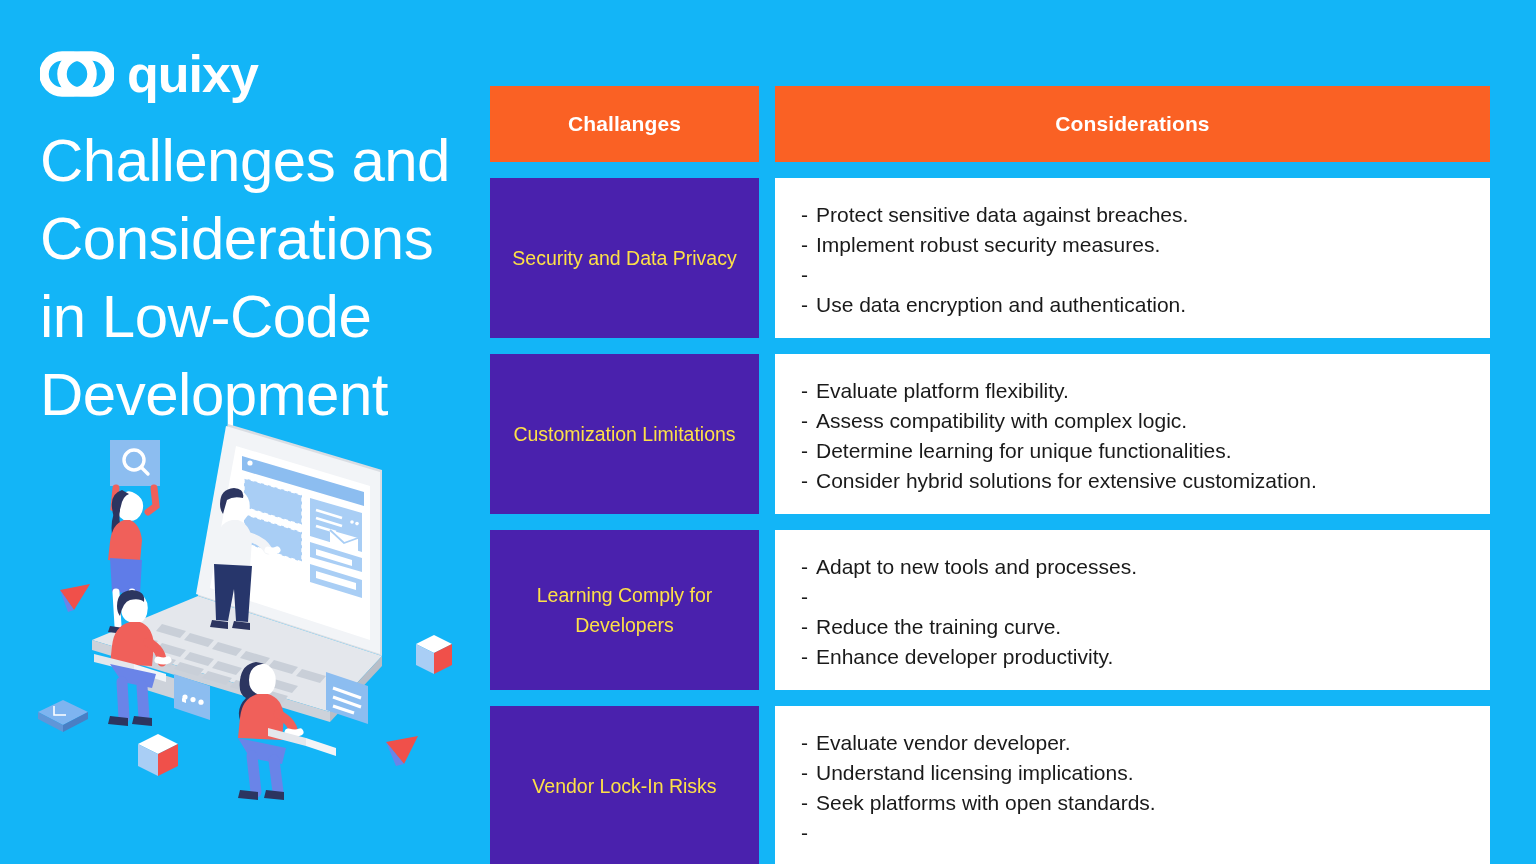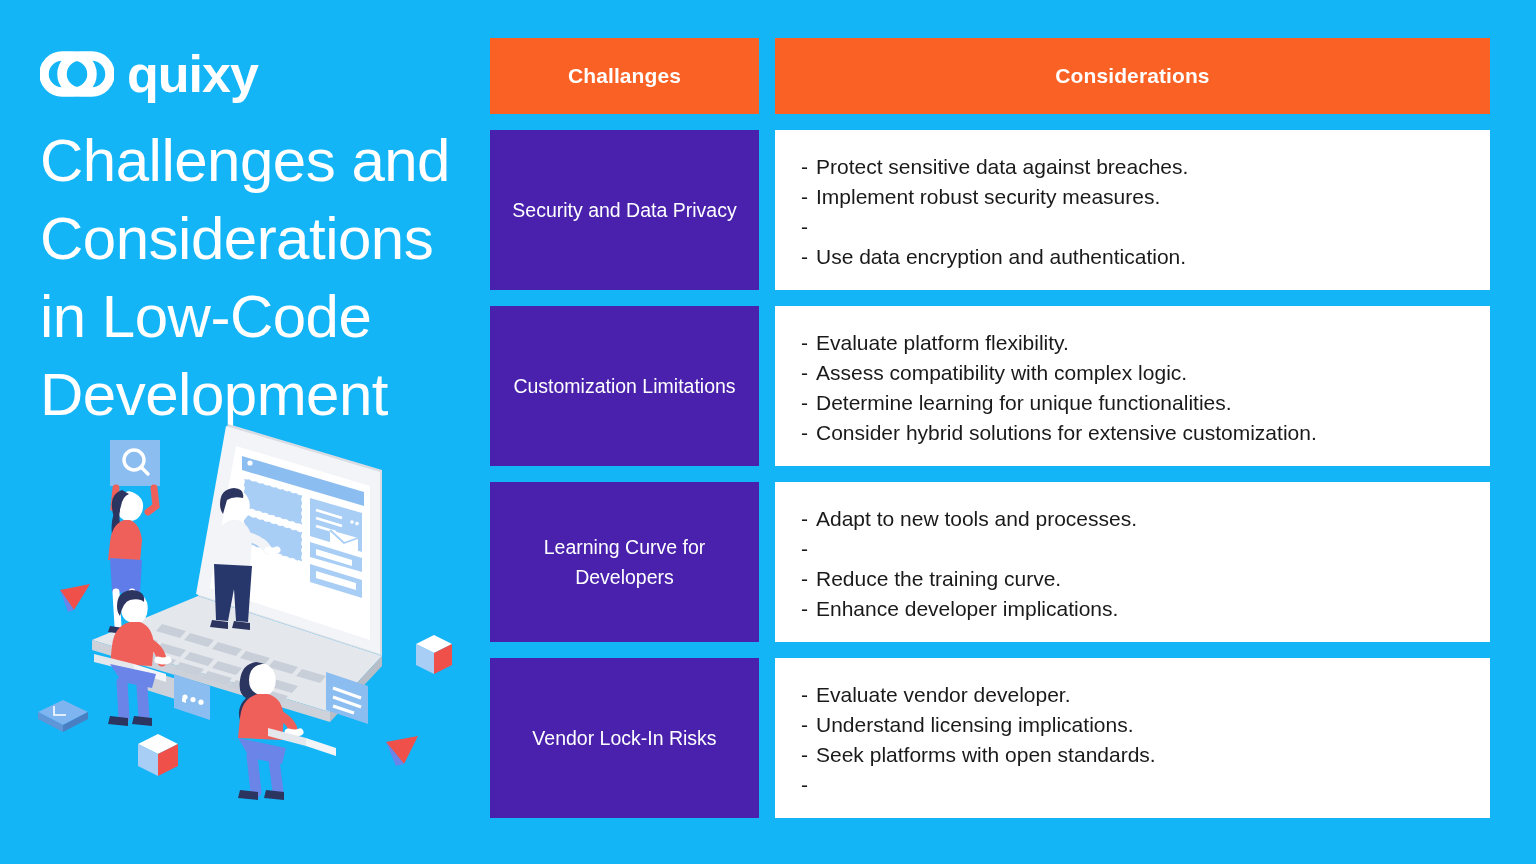--- a/index.html
+++ b/index.html
@@ -82,31 +82,32 @@
   .head-cell {
     height: 76px;
     background: #fa6124;
     display: flex;
     align-items: center;
     justify-content: center;
     color: #ffffff;
     font-size: 21px;
     font-weight: 700;
     letter-spacing: 0.1px;
+    margin-top: 48px;
   }
 
   .challenge-cell {
     background: #4a21ad;
     height: 160px;
     display: flex;
     align-items: center;
     justify-content: center;
     text-align: center;
     padding: 10px 16px;
-    color: #ffffff;
+    color: #fde047;
     font-size: 19.5px;
     font-weight: 400;
     line-height: 1.55;
   }
 
   .consider-cell {
     background: #ffffff;
     height: 160px;
     padding: 22px 26px 18px 26px;
     display: flex;
@@ -394,38 +395,38 @@
           <div class="bullet">
             <span class="dash">-</span>
             <span>Consider hybrid solutions for extensive customization.</span>
           </div>
         </div>
       </div>
     </div>
 
     <div class="row">
       <div class="col-challenge">
-        <div class="challenge-cell">Learning Curve for Developers</div>
+        <div class="challenge-cell">Learning Comply for Developers</div>
       </div>
       <div class="col-consider">
         <div class="consider-cell">
           <div class="bullet">
             <span class="dash">-</span>
             <span>Adapt to new tools and processes.</span>
           </div>
           <div class="bullet">
             <span class="dash">-</span>
           </div>
           <div class="bullet">
             <span class="dash">-</span>
             <span>Reduce the training curve.</span>
           </div>
           <div class="bullet">
             <span class="dash">-</span>
-            <span>Enhance developer implications.</span>
+            <span>Enhance developer productivity.</span>
           </div>
         </div>
       </div>
     </div>
 
     <div class="row">
       <div class="col-challenge">
         <div class="challenge-cell">Vendor Lock-In Risks</div>
       </div>
       <div class="col-consider">

